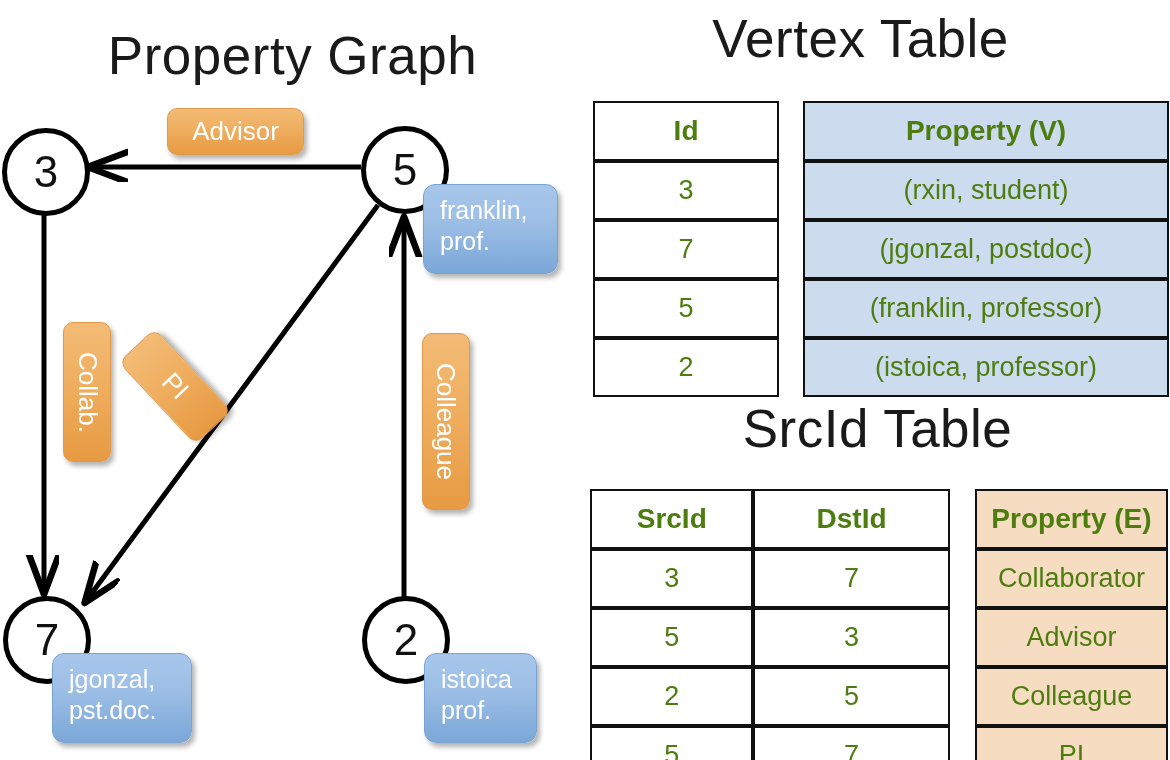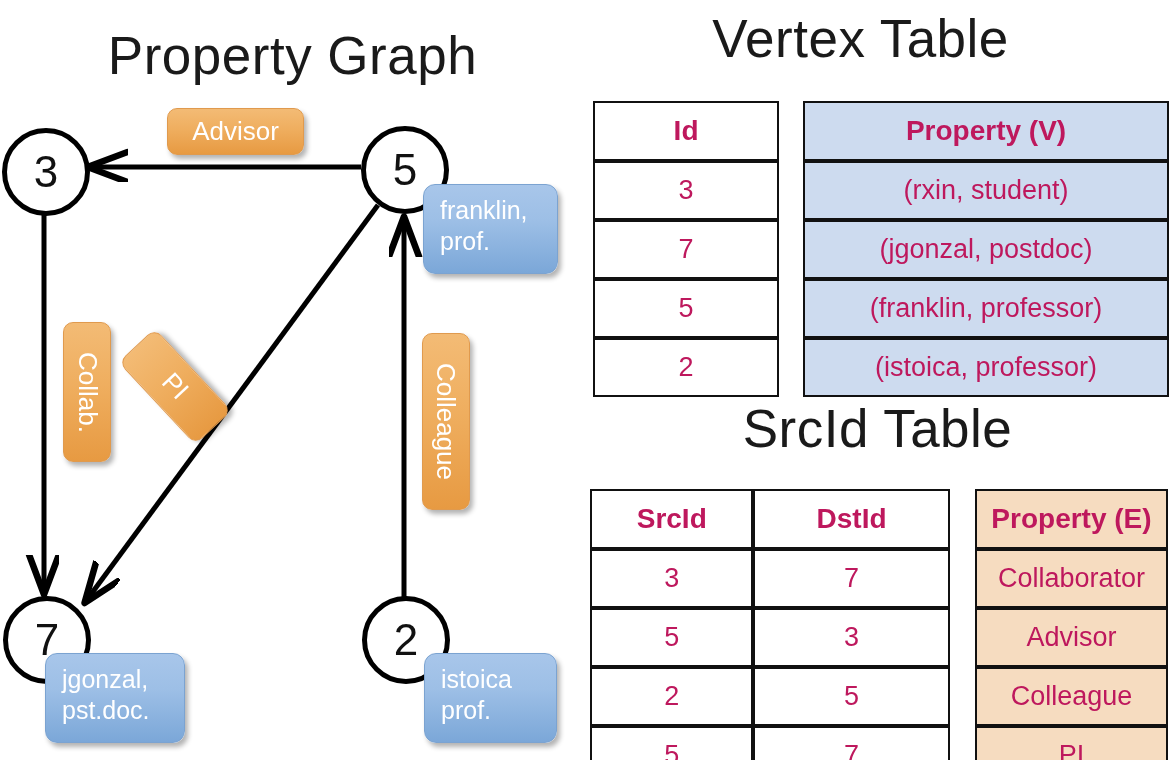--- a/index.html
+++ b/index.html
@@ -96,21 +96,21 @@
     border-collapse:separate;
     border-spacing:0;
     font-family:"Liberation Sans", sans-serif;
     font-weight:300;
   }
   .tbl td,.tbl th{
     border:2px solid #111;
     text-align:center;
     font-weight:300;
     font-size:27px;
-    color:#be185d;
+    color:#4d7c0f;
     padding:12px;
     height:44px;
     box-sizing:border-box;
   }
   .tbl th{font-weight:700;font-size:28px;height:60px;}
   .gap-col{border:none !important;width:6px;padding:0;background:#fff;}
   .cell-blue{background:#cddbef;}
   .cell-orange{background:#f6dcc0;}
   .cell-white{background:#ffffff;}
 
@@ -162,26 +162,26 @@
   <div class="node" id="node-2" style="left:362px;top:596px;width:88px;height:88px;">
     <span>2</span>
   </div>
 
 
   <div class="prop-box" style="left:423px;top:184px;width:135px;height:90px;">
     <span>franklin,</span>
     <span>prof.</span>
   </div>
 
-  <div class="prop-box" style="left:45px;top:653px;width:140px;height:90px;">
+  <div class="prop-box" style="left:52px;top:653px;width:140px;height:90px;">
     <span>jgonzal,</span>
     <span>pst.doc.</span>
   </div>
 
-  <div class="prop-box" style="left:424px;top:653px;width:133px;height:90px;">
+  <div class="prop-box" style="left:424px;top:653px;width:113px;height:90px;">
     <span>istoica</span>
     <span>prof.</span>
   </div>
 
   <div class="edge-label" style="left:167px;top:108px;width:137px;height:47px;">
     <span>Advisor</span>
   </div>
 
   <div class="edge-label vert" style="left:63px;top:322px;width:48px;height:140px;">
     <span>Collab.</span>

